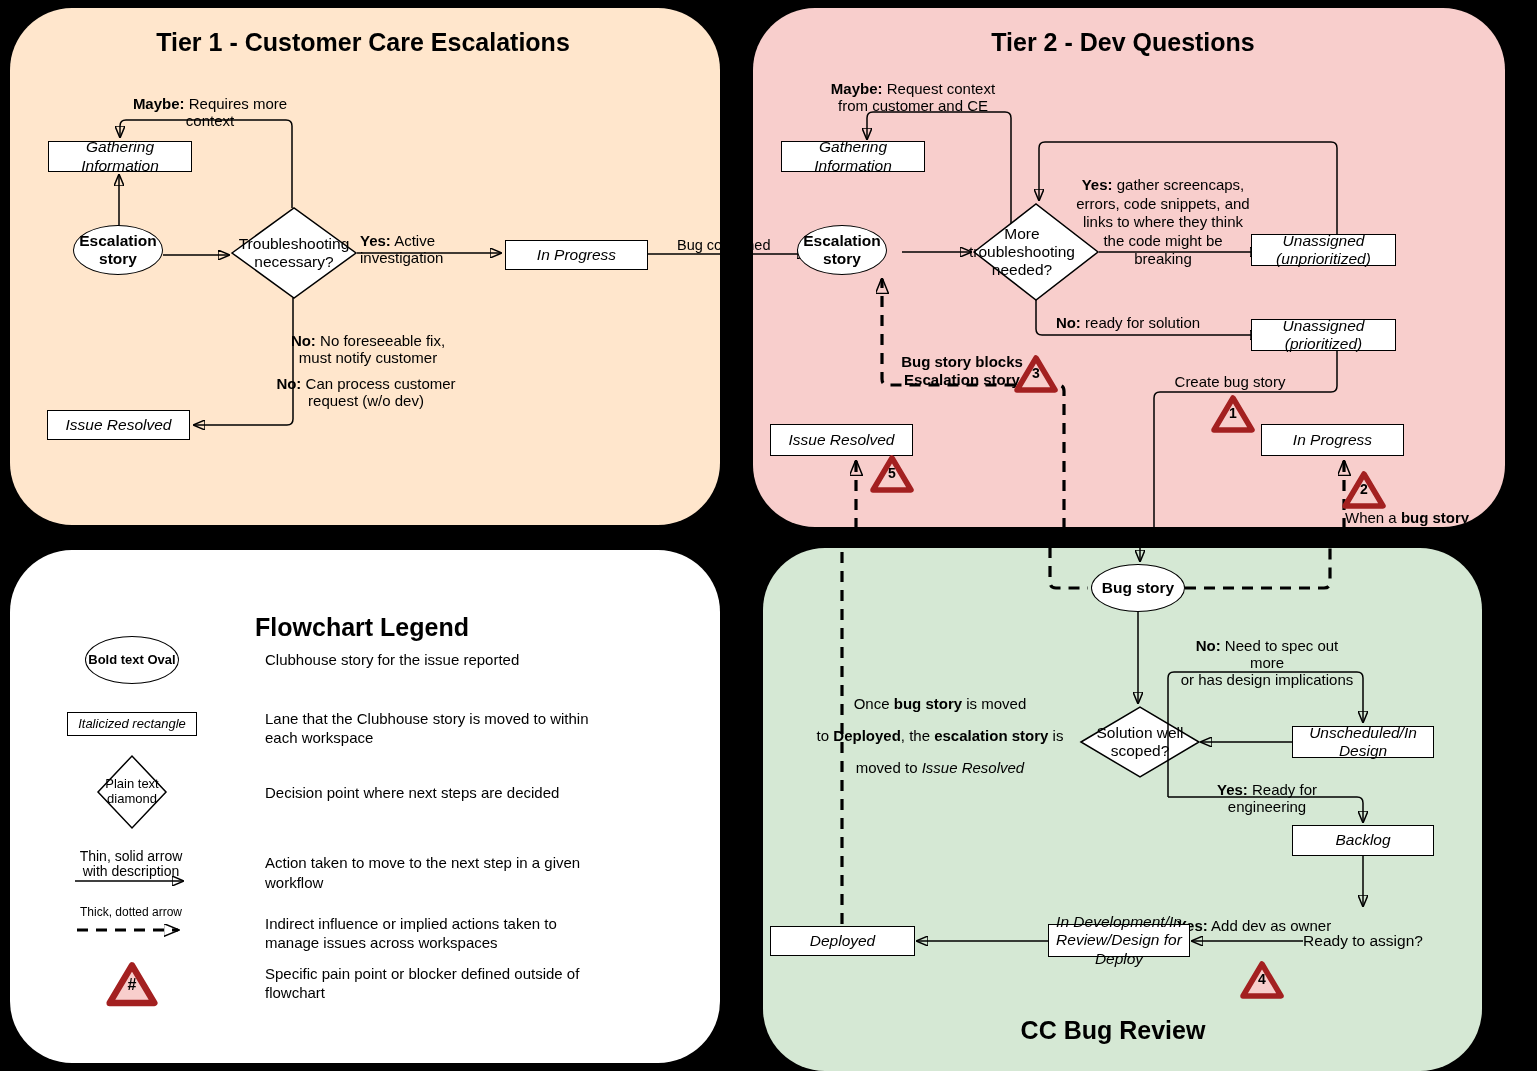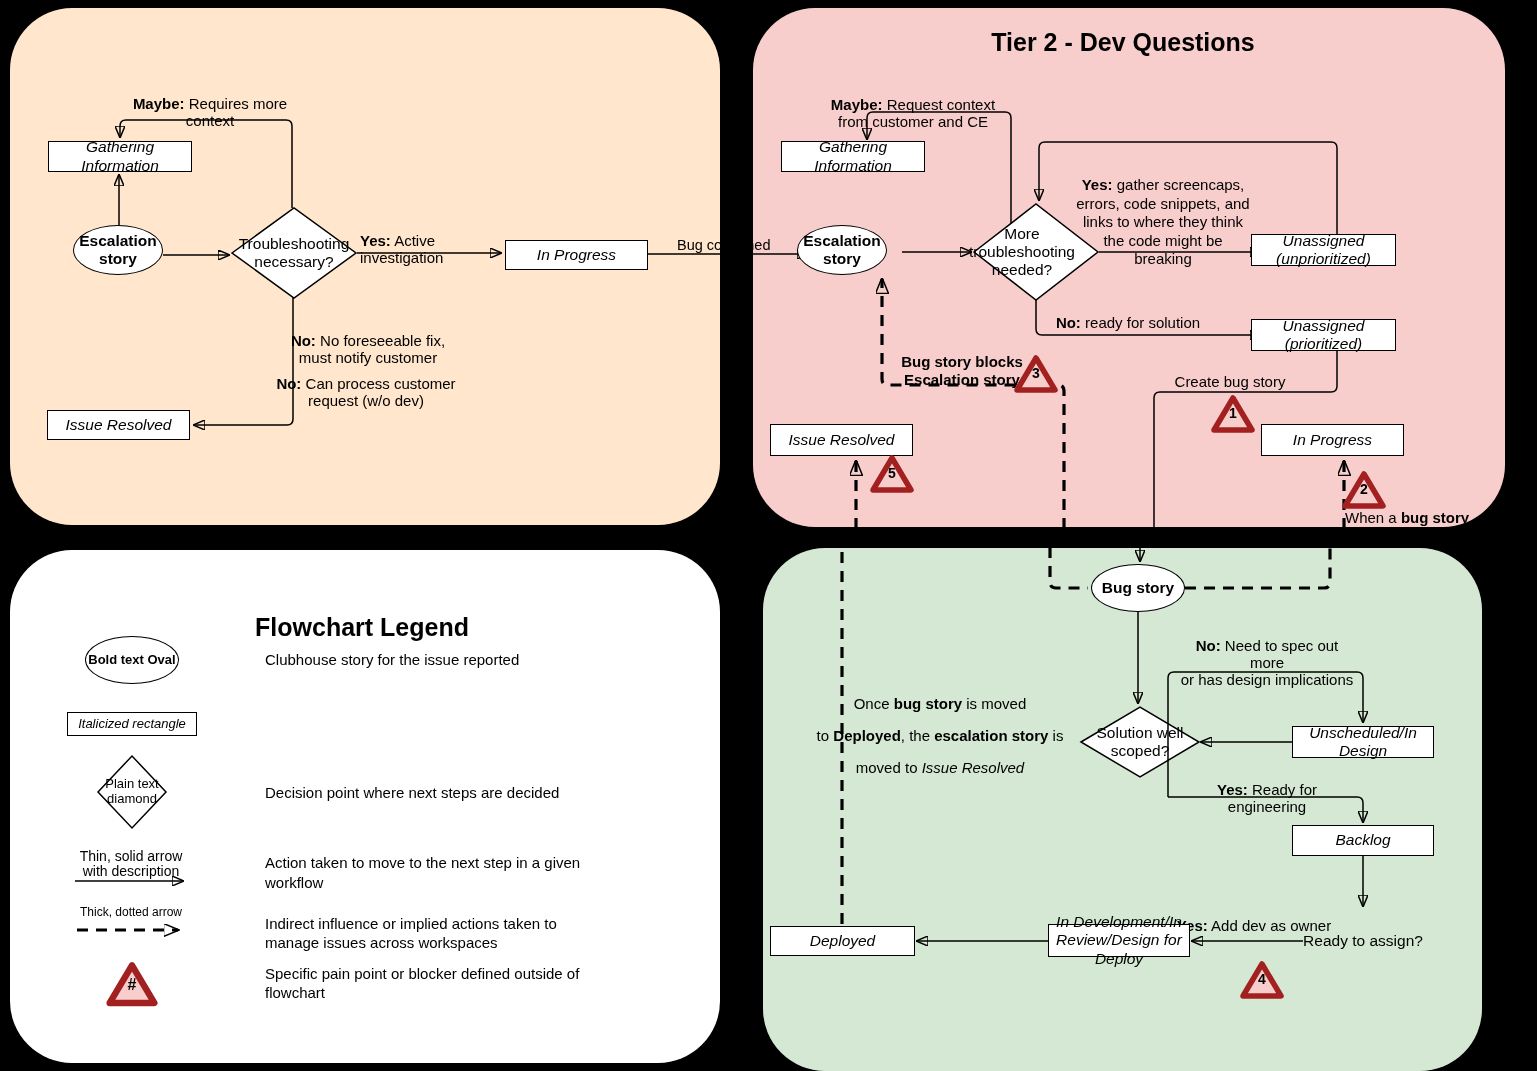--- a/index.html
+++ b/index.html
@@ -49,20 +49,21 @@
           </marker>
       </defs>
       <path d="M282,200 V118 Q282,112 276,112 H116 Q110,112 110,118 V129" marker-end="url(#a1)"></path>
       <path d="M109,222 V167" marker-end="url(#a1)"></path>
       <path d="M153,247 H219" marker-end="url(#a1)"></path>
       <polygon points="222,245 284,200 346,245 284,290"></polygon>
       <path d="M347,245 H491" marker-end="url(#a1)"></path>
       <path d="M638,246 H712"></path>
       <path d="M283,290 V411 Q283,417 277,417 H184" marker-end="url(#a1)"></path>
     </svg>
+    <div class="title" style="left:53px;top:20px;width:600px;">Tier 1 - Customer Care Escalations</div>
     <div class="label c" style="left:110px;top:87px;width:180px;"><span class="b">Maybe:</span><span> Requires more context</span></div>
     <div class="node lane" style="left:38px;top:133px;width:144px;height:31px;">Gathering Information</div>
     <div class="node oval" style="left:63px;top:217px;width:90px;height:50px;">Escalation story</div>
     <div class="dtext" style="left:222px;top:217px;width:124px;height:56px;">Troubleshooting necessary?</div>
     <div class="label" style="left:350px;top:224px;width:160px;"><span class="b">Yes:</span><span> Active investigation</span></div>
     <div class="node lane" style="left:495px;top:232px;width:143px;height:30px;">In Progress</div>
     <div class="label c" style="left:263px;top:324px;width:190px;"><span class="b">No:</span><span> No foreseeable fix,
 must notify customer</span></div>
     <div class="label c" style="left:261px;top:367px;width:190px;"><span class="b">No:</span><span> Can process customer
 request (w/o dev)</span></div>
@@ -86,21 +87,21 @@
       <polygon points="207,244 269,196 331,244 269,292"></polygon>
       <path d="M570,226 V140 Q570,134 564,134 H278 Q272,134 272,140 V192" marker-end="url(#a2)"></path>
       <path d="M332,244 H494" marker-end="url(#a2)"></path>
       <path d="M269,292 V321 Q269,327 275,327 H494" marker-end="url(#a2)"></path>
       <path d="M570,343 V378 Q570,384 564,384 H393 Q387,384 387,390 V521"></path>
       <path class="dash" d="M89,521 V453" marker-end="url(#a2b)"></path>
       <path class="dash" d="M577,521 V453" marker-end="url(#a2b)"></path>
       <path class="dash" d="M297,521 V383 Q297,377 291,377 H121 Q115,377 115,371 V271" marker-end="url(#a2b)"></path>
     </svg>
     <div class="title" style="left:70px;top:20px;width:600px;">Tier 2 - Dev Questions</div>
-    <div class="label c" style="left:70px;top:72px;width:180px;margin-top:16px;"><span class="b">Maybe:</span><span> Request context
+    <div class="label c" style="left:70px;top:72px;width:180px;"><span class="b">Maybe:</span><span> Request context
 from customer and CE</span></div>
     <div class="node lane" style="left:28px;top:133px;width:144px;height:31px;">Gathering Information</div>
     <div class="node oval" style="left:44px;top:217px;width:90px;height:50px;">Escalation story</div>
     <div class="dtext" style="left:213px;top:214px;width:112px;height:60px;">More troubleshooting needed?</div>
     <div class="label c" style="left:320px;top:168px;width:180px;line-height:18.5px;"><span class="b">Yes:</span><span> gather screencaps,
 errors, code snippets, and
 links to where they think
 the code might be breaking</span></div>
     <div class="node lane" style="left:498px;top:226px;width:145px;height:32px;">Unassigned
 (unprioritized)</div>
@@ -151,20 +152,22 @@
           </marker>
       </defs>
       <path d="M65,331 H173" marker-end="url(#a4)"></path>
       <path class="dash" d="M67,380 H168" marker-end="url(#a4b)"></path>
       <polygon points="88,242 122,206 156,242 122,278"></polygon>
     </svg>
     <div class="title" style="left:52px;top:24px;width:600px;margin-top:39px;">Flowchart Legend</div>
     <div class="node oval small" style="left:75px;top:86px;width:94px;height:48px;">Bold text Oval</div>
     <div class="label" style="left:255px;top:101px;width:420px;">Clubhouse story for the issue reported</div>
     <div class="node lane small" style="left:57px;top:162px;width:130px;height:24px;">Italicized rectangle</div>
+    <div class="label" style="left:255px;top:159px;width:420px;line-height:19px;">Lane that the Clubhouse story is moved to within
+each workspace</div>
     <div class="dtext small" style="left:82px;top:222px;width:80px;height:40px;">Plain text diamond</div>
     <div class="label" style="left:255px;top:234px;width:420px;">Decision point where next steps are decided</div>
     <div class="label c" style="left:41px;top:299px;width:160px;font-size:14px;line-height:15px;">Thin, solid arrow
 with description</div>
     <div class="label" style="left:255px;top:303px;width:420px;line-height:20px;">Action taken to move to the next step in a given
 workflow</div>
     <div class="label c" style="left:41px;top:354px;width:160px;font-size:12px;">Thick, dotted arrow</div>
     <div class="label" style="left:255px;top:364px;width:420px;line-height:19px;">Indirect influence or implied actions taken to
 manage issues across workspaces</div>
     <div class="tri tri-lg" style="left:95px;top:408px;">
@@ -190,20 +193,21 @@
       <path d="M405,249 V130 Q405,124 411,124 H594 Q600,124 600,130 V174" marker-end="url(#a3)"></path>
       <path d="M405,249 H594 Q600,249 600,255 V274" marker-end="url(#a3)"></path>
       <path d="M529,194 H438" marker-end="url(#a3)"></path>
       <path d="M600,308 V358" marker-end="url(#a3)"></path>
       <path d="M540,393 H429" marker-end="url(#a3)"></path>
       <path d="M285,393 H154" marker-end="url(#a3)"></path>
       <path class="dash" d="M79,376 V-20"></path>
       <path class="dash" d="M287,-20 V34 Q287,40 293,40 H325"></path>
       <path class="dash" d="M422,40 H561 Q567,40 567,34 V-20"></path>
     </svg>
+    <div class="title" style="left:50px;top:468px;width:600px;">CC Bug Review</div>
     <div class="node oval" style="left:328px;top:16px;width:94px;height:48px;">Bug story</div>
     <div class="dtext" style="left:327px;top:168px;width:100px;height:52px;">Solution well scoped?</div>
     <div class="label c" style="left:414px;top:89px;width:180px;"><span class="b">No:</span><span> Need to spec out more
 or has design implications</span></div>
     <div class="node lane" style="left:529px;top:178px;width:142px;height:32px;">Unscheduled/In Design</div>
     <div class="label c" style="left:414px;top:233px;width:180px;"><span class="b">Yes:</span><span> Ready for engineering</span></div>
     <div class="node lane" style="left:529px;top:277px;width:142px;height:31px;">Backlog</div>
     <div class="dtext" style="left:540px;top:377px;width:120px;height:32px;">Ready to assign?</div>
     <div class="label c" style="left:411px;top:369px;width:160px;"><span class="b">Yes:</span><span> Add dev as owner</span></div>
     <div class="node lane" style="left:285px;top:376px;width:142px;height:33px;">In Development/In

